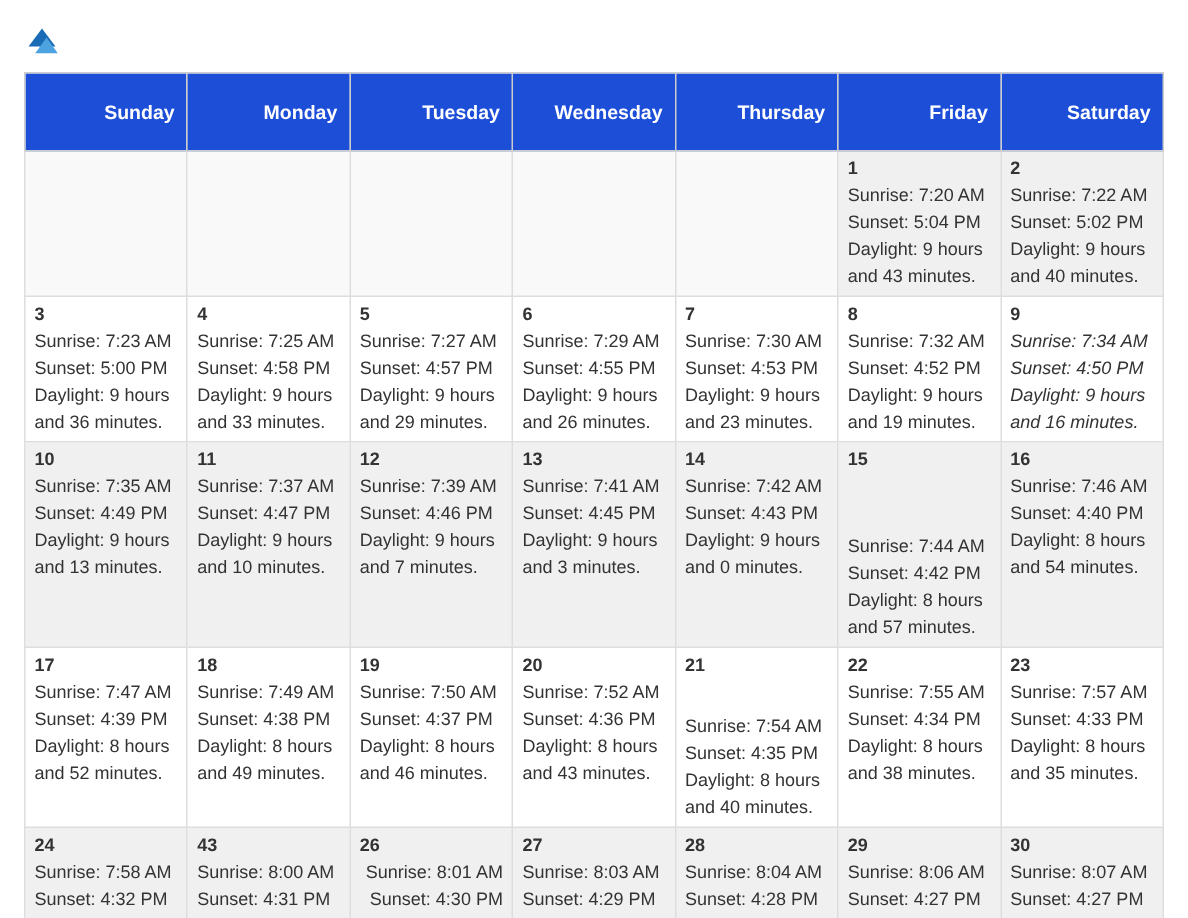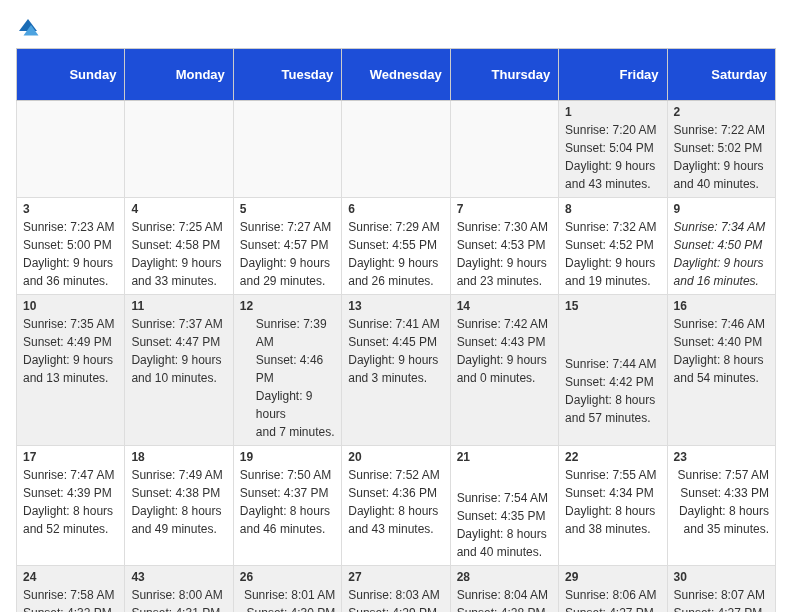--- a/index.html
+++ b/index.html
@@ -202,21 +202,21 @@
         </td>
         <td class="shaded">
           <span class="day-num">11</span>
           <div class="day-detail" style="white-space: pre-line;">Sunrise: 7:37 AM
 Sunset: 4:47 PM
 Daylight: 9 hours
 and 10 minutes.</div>
         </td>
         <td class="shaded">
           <span class="day-num">12</span>
-          <div class="day-detail" style="white-space: pre-line; margin-left: 16px;">Sunrise: 7:39 AM
+          <div class="day-detail" style="white-space: pre-line;">Sunrise: 7:39 AM
 Sunset: 4:46 PM
 Daylight: 9 hours
 and 7 minutes.</div>
         </td>
         <td class="shaded">
           <span class="day-num">13</span>
           <div class="day-detail" style="white-space: pre-line;">Sunrise: 7:41 AM
 Sunset: 4:45 PM
 Daylight: 9 hours
 and 3 minutes.</div>
@@ -281,21 +281,21 @@
         </td>
         <td>
           <span class="day-num">22</span>
           <div class="day-detail" style="white-space: pre-line;">Sunrise: 7:55 AM
 Sunset: 4:34 PM
 Daylight: 8 hours
 and 38 minutes.</div>
         </td>
         <td>
           <span class="day-num">23</span>
-          <div class="day-detail" style="white-space: pre-line; text-align: right;">Sunrise: 7:57 AM
+          <div class="day-detail" style="white-space: pre-line;">Sunrise: 7:57 AM
 Sunset: 4:33 PM
 Daylight: 8 hours
 and 35 minutes.</div>
         </td>
       </tr>
       <tr>
         <td class="shaded">
           <span class="day-num">24</span>
           <div class="day-detail" style="white-space: pre-line;">Sunrise: 7:58 AM
 Sunset: 4:32 PM

